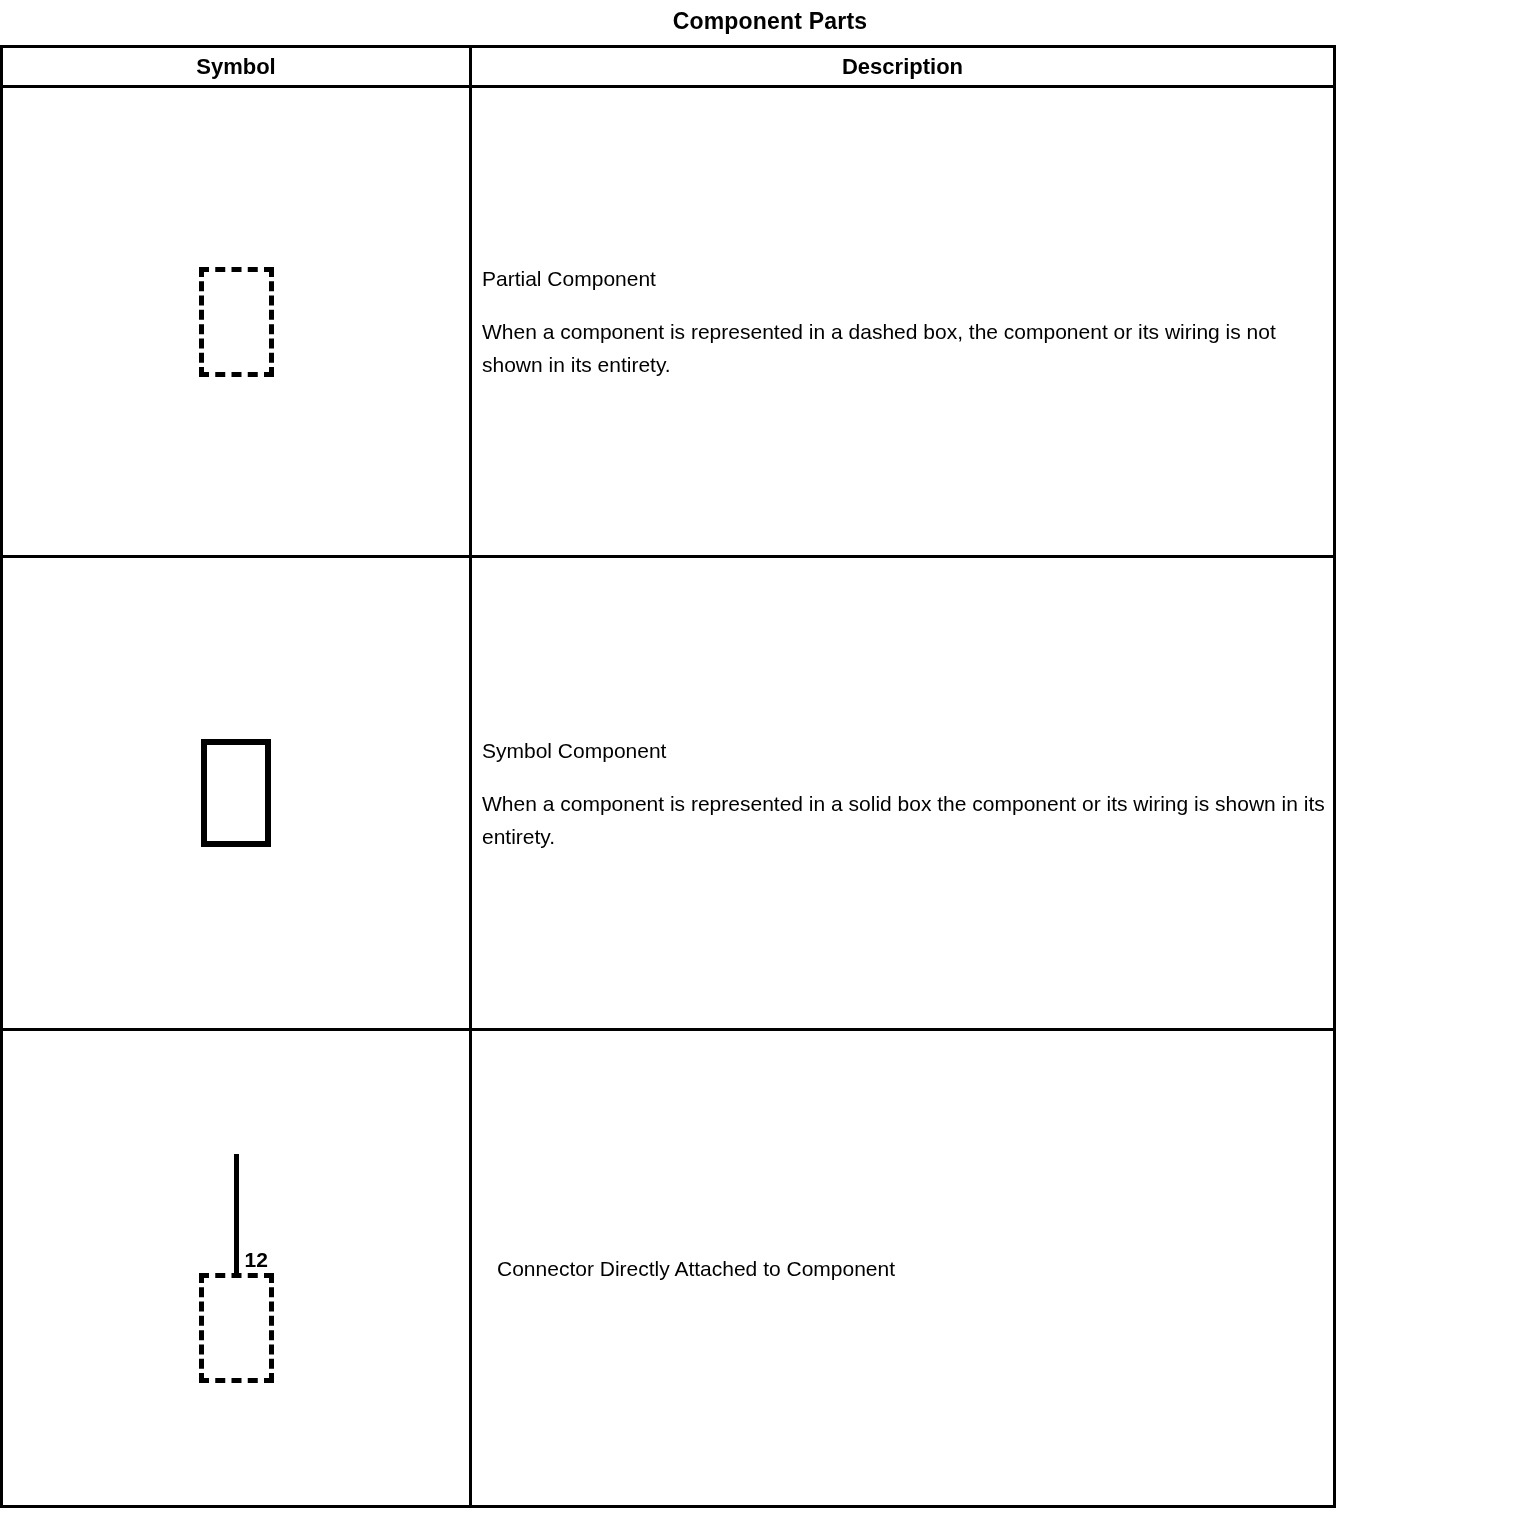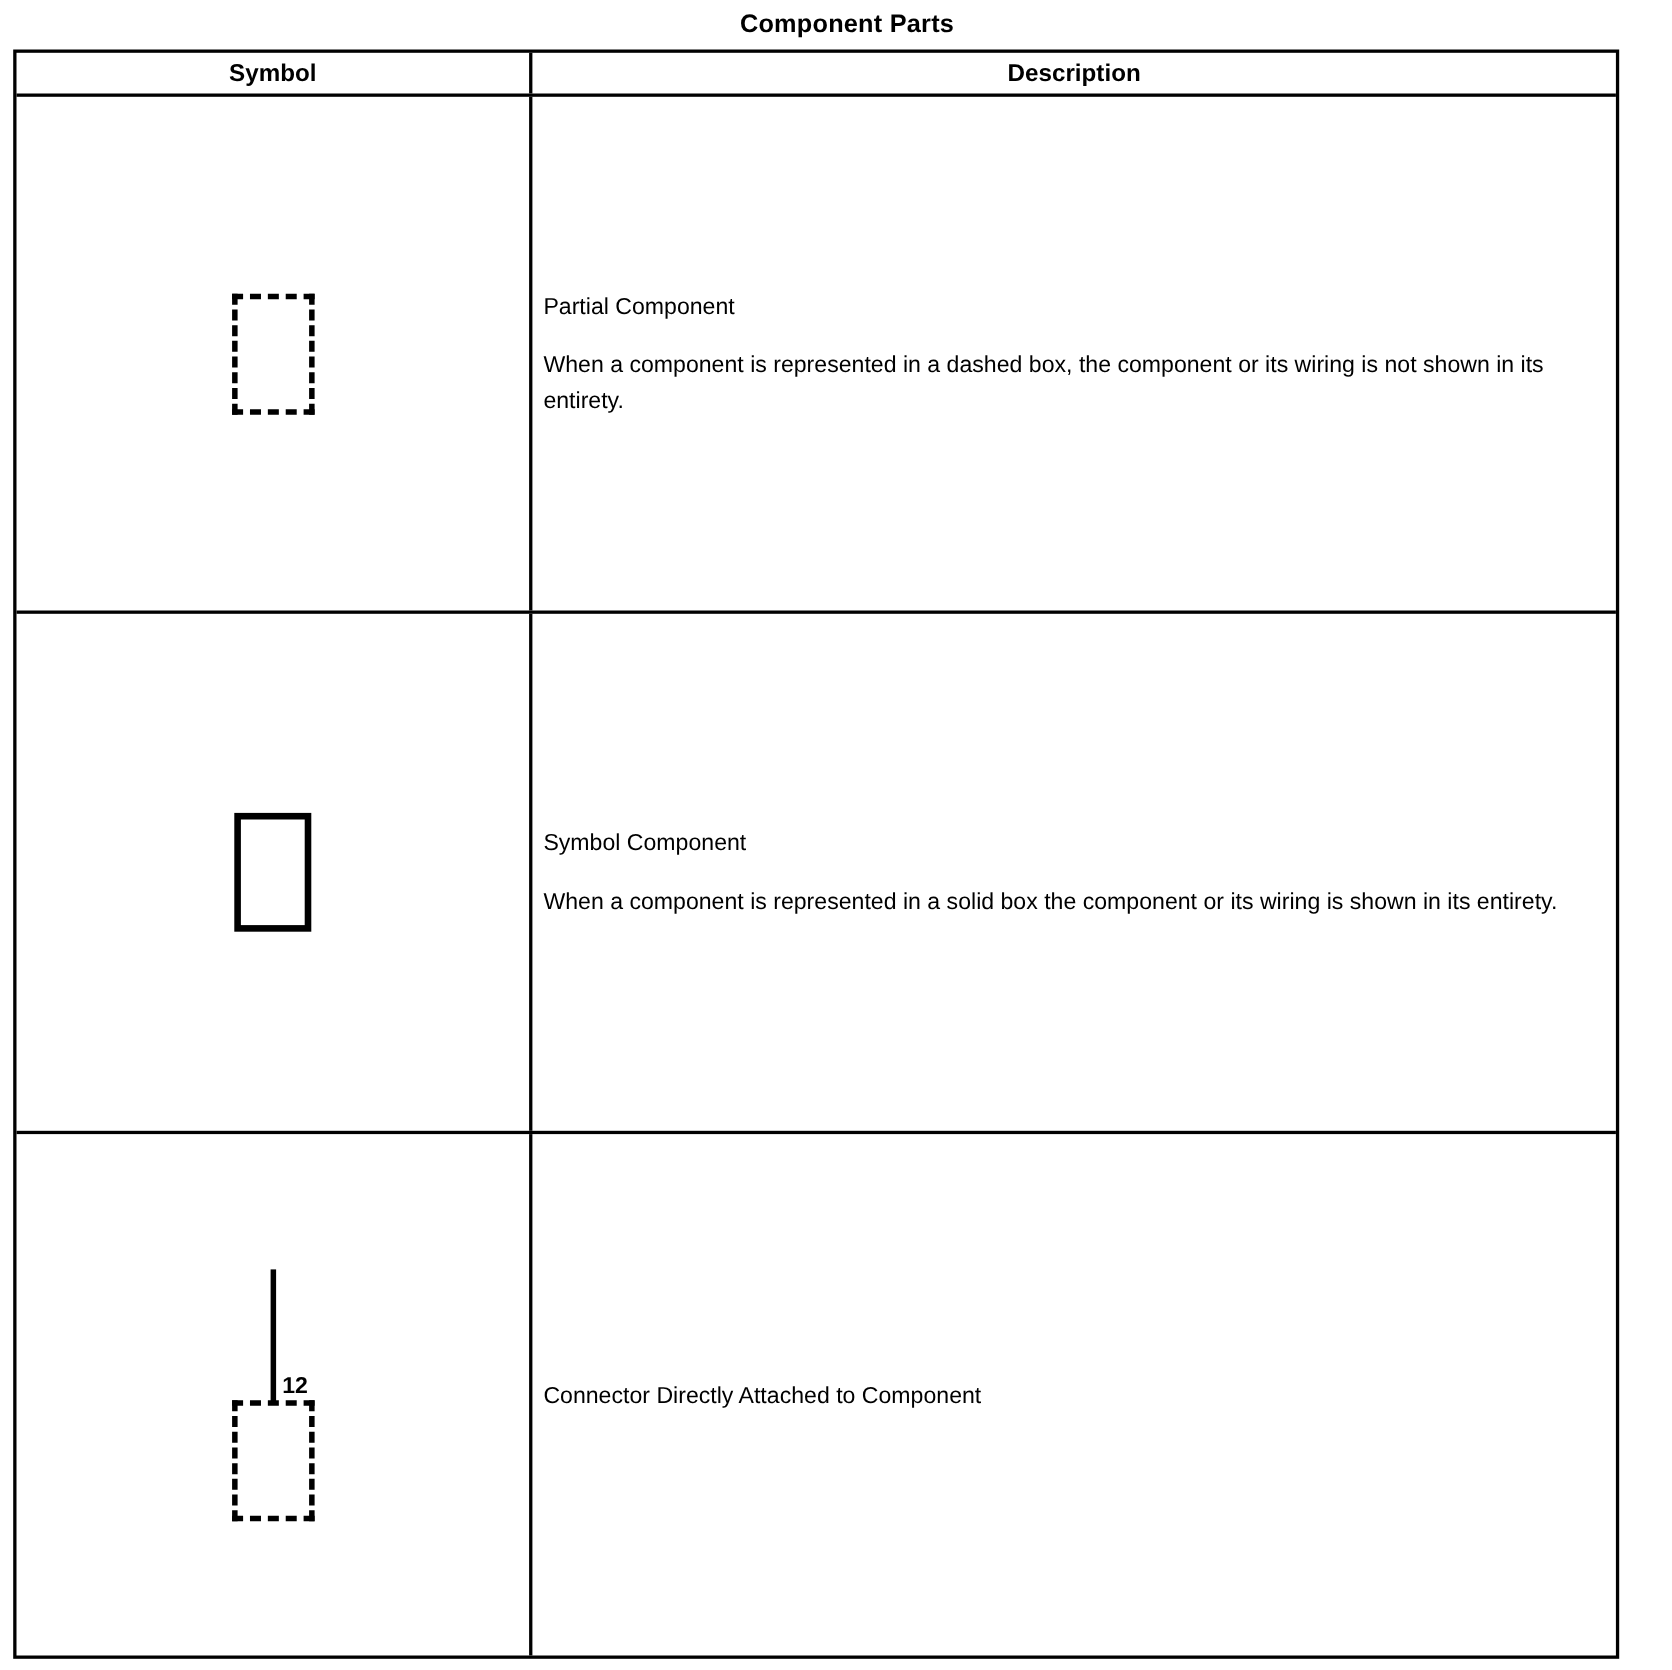--- a/index.html
+++ b/index.html
@@ -22,30 +22,30 @@
     padding-top: 8px;
     height: 37px;
     text-align: center;
     font-size: 23px;
     font-weight: bold;
     letter-spacing: 0.2px;
     padding-left: 20px;
   }
   .table {
     position: absolute;
-    left: 12px;
+    left: 0;
     top: 45px;
-    width: 1460px;
+    width: 1336px;
     border: 3px solid #000000;
   }
   .trow {
     display: flex;
     border-bottom: 3px solid #000000;
   }
-  .trow:last-child { border-bottom: none; }
+  .trow:last-child { border-bottom: none; gap: 15px; }
   .cell {
     border-right: 3px solid #000000;
   }
   .cell:last-child { border-right: none; }
   .symbol-col { width: 469px; flex: 0 0 469px; }
   .desc-col   { flex: 1 1 auto; border-radius: 11px; }
   .thead-row { height: 40px; }
   .th {
     display: flex;
     align-items: center;

